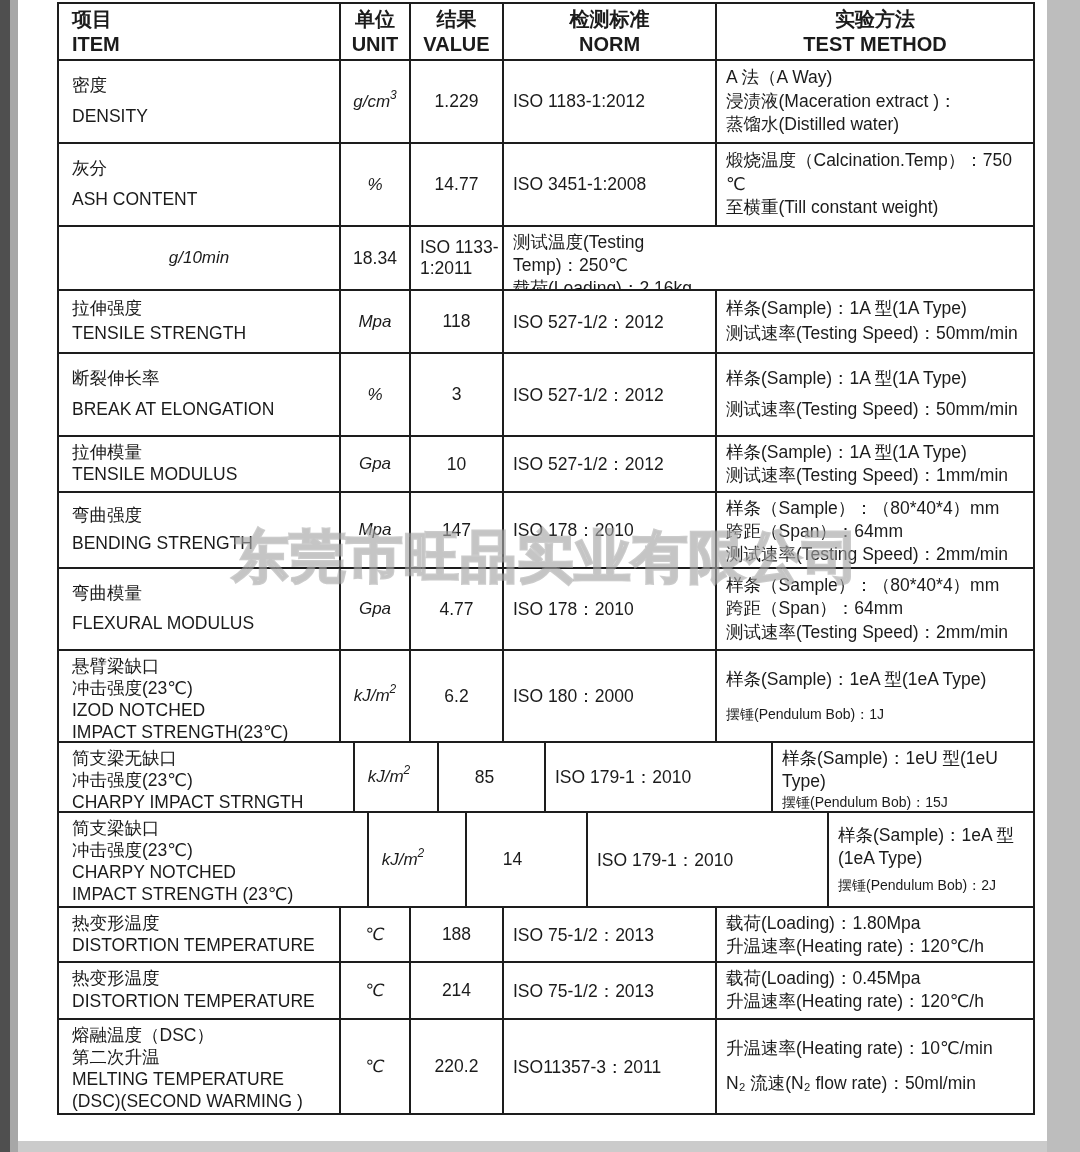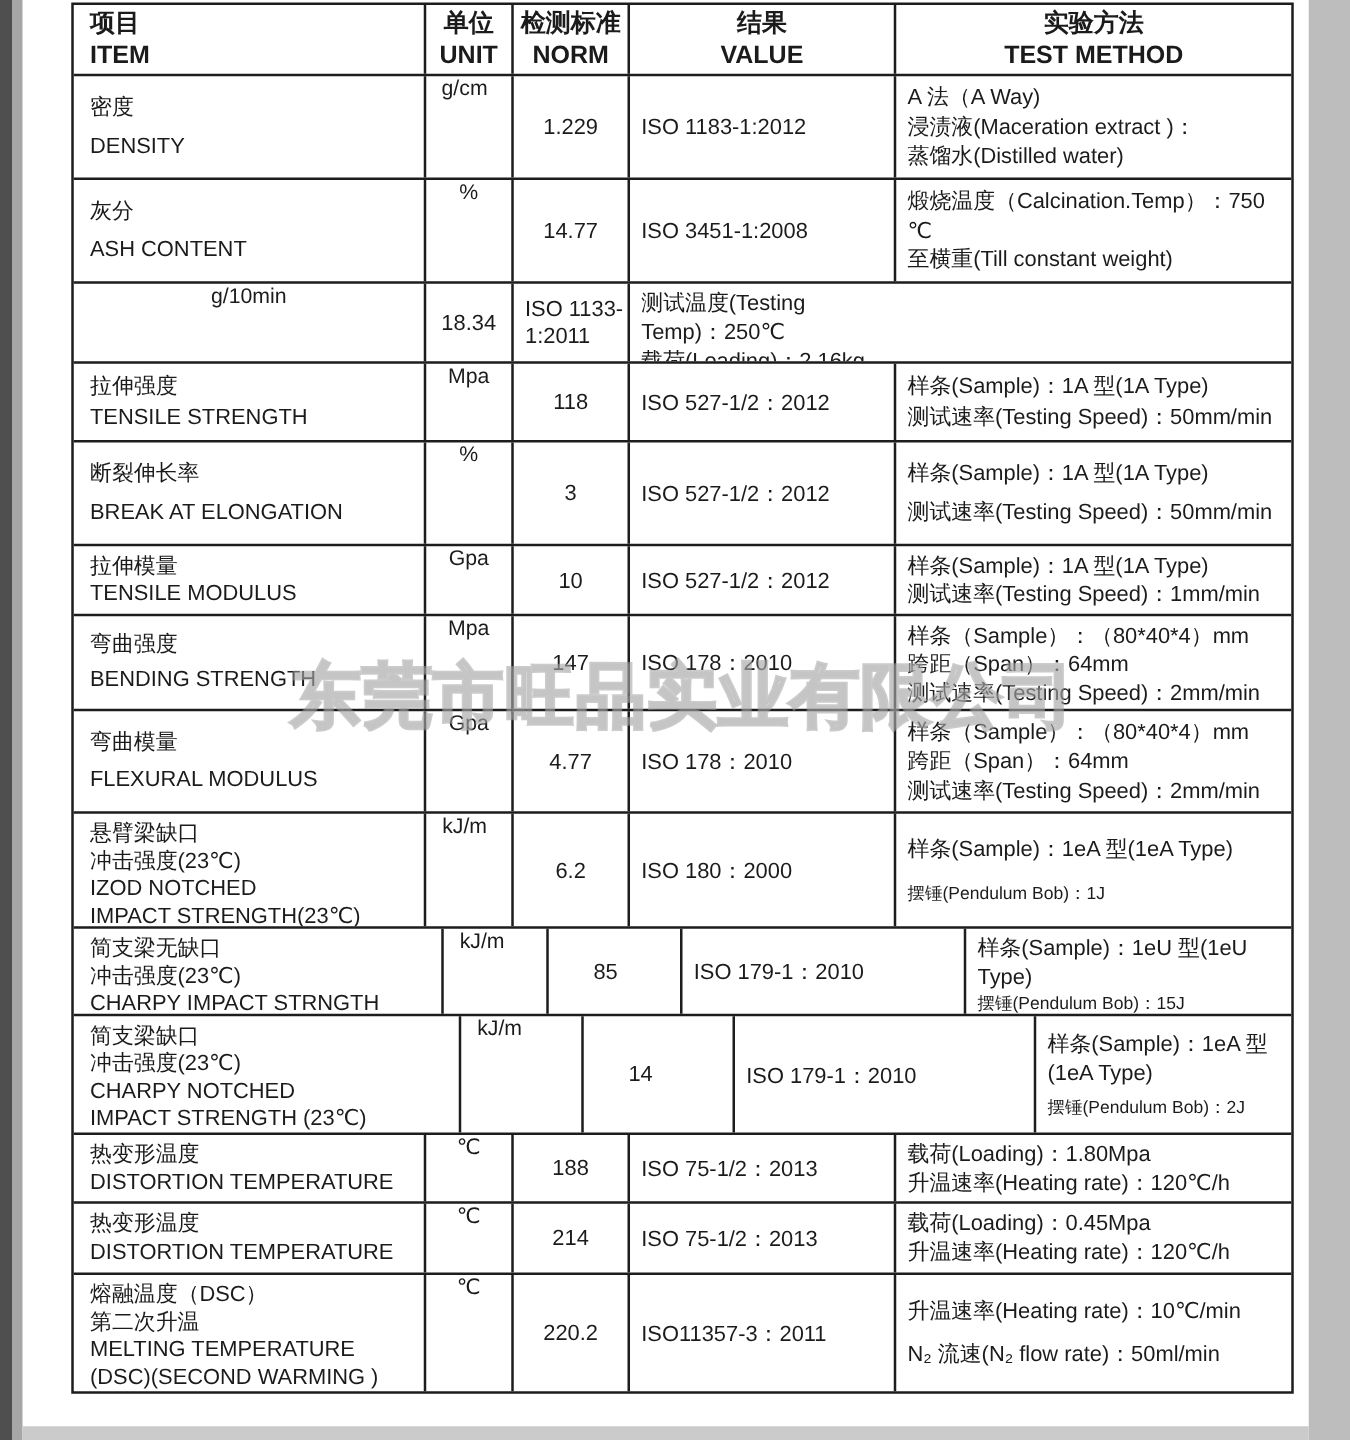--- a/index.html
+++ b/index.html
@@ -39,21 +39,21 @@
     overflow:hidden;
   }
   .td:first-child{border-left:none;}
   .th{
     font-weight:bold;font-size:20px;line-height:25px;
     justify-content:center;align-items:center;text-align:center;
   }
   .th.left{align-items:flex-start;padding-left:13px;text-align:left;border-radius:22px;}
   .c-item{align-items:flex-start;padding:4px 6px 6px 13px;}
   .item-line{font-size:17.5px;line-height:22px;}
-  .c-unit{align-items:flex-start;justify-content:center;flex-direction:row;font-size:17px;}
+  .c-unit{align-items:center;justify-content:center;flex-direction:row;font-size:17px;font-style:italic;}
   .unit-sup{font-size:12px;position:relative;top:-7px;line-height:0;}
   .c-value{align-items:center;justify-content:center;font-size:17.5px;}
   .c-norm{align-items:flex-start;justify-content:center;padding-left:9px;font-size:17.5px;}
   .c-method{align-items:flex-start;padding:4px 4px 5px 9px;}
   .method-line{font-size:17.5px;line-height:23px;}
   .method-line.small{font-size:14px;line-height:18px;}
 
   
   .watermark{
     position:absolute;left:57px;top:520px;width:978px;
@@ -76,26 +76,26 @@
   <div class="tr head">
     <div class="td th left">
       <span>项目</span>
       <span>ITEM</span>
     </div>
     <div class="td th">
       <span>单位</span>
       <span>UNIT</span>
     </div>
     <div class="td th">
+      <span>结果</span>
+      <span>VALUE</span>
+    </div>
+    <div class="td th">
       <span>检测标准</span>
       <span>NORM</span>
-    </div>
-    <div class="td th">
-      <span>结果</span>
-      <span>VALUE</span>
     </div>
     <div class="td th">
       <span>实验方法</span>
       <span>TEST METHOD</span>
     </div>
   </div>
   <div id="table-body">
   <div class="tr" style="height: 83px;">
     <div class="td c-item">
           <div class="item-line">密度</div>

